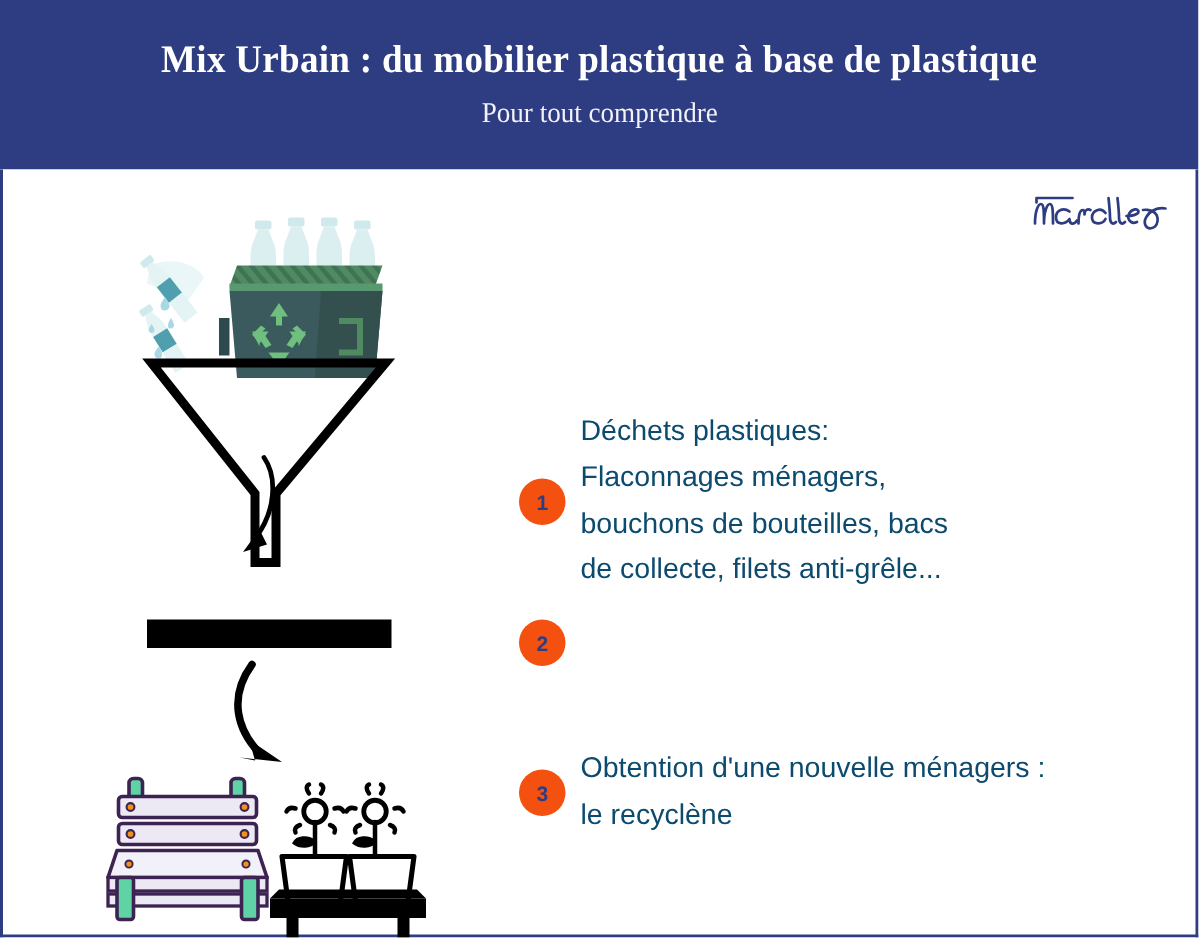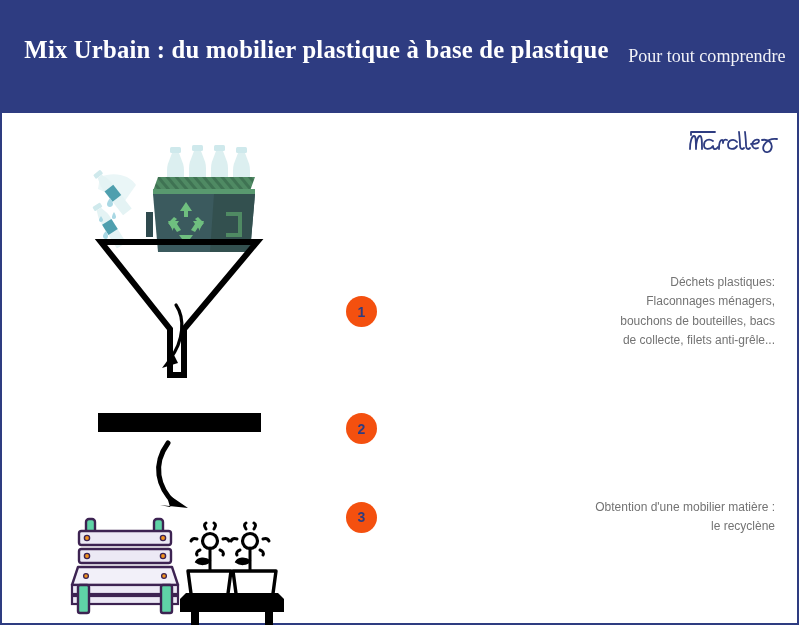--- a/index.html
+++ b/index.html
@@ -24,20 +24,21 @@
   
   .header {
     position: absolute;
     left: 0;
     top: 0;
     width: 799px;
     height: 113px;
     background: #2e3c81;
     box-sizing: border-box;
     display: flex;
+    flex-direction: column;
     align-items: center;
     justify-content: center;
   }
   .header-title {
     font-family: "Liberation Serif", "DejaVu Serif", serif;
     font-weight: bold;
     font-size: 26px;
     color: #ffffff;
     letter-spacing: 0.2px;
     text-align: center;
@@ -113,25 +114,25 @@
     font-family: "Liberation Sans", sans-serif;
     font-weight: bold;
     font-size: 14px;
     display: flex;
     align-items: center;
     justify-content: center;
     margin-left: 14px;
   }
   .step-text {
     flex: 1 1 auto;
-    text-align: right;
+    text-align: left;
     font-family: "Liberation Sans", sans-serif;
-    font-size: 12px;
+    font-size: 19px;
     line-height: 1.62;
-    color: #737373;
+    color: #0c4a6e;
     padding: 0 22px 0 10px;
     white-space: pre-line;
   }
 
   .step-1 { top: 160px; }
   .step-2 { top: 300px; }
   .step-3 { top: 385px; }
 </style>
 </head>
 <body>
@@ -321,19 +322,19 @@
 bouchons de bouteilles, bacs
 de collecte, filets anti-grêle...</div>
       </div>
 
       <div class="step step-2">
         <div class="step-badge">2</div>
       </div>
 
       <div class="step step-3">
         <div class="step-badge">3</div>
-        <div class="step-text">Obtention d'une mobilier matière :
+        <div class="step-text">Obtention d'une nouvelle ménagers :
 le recyclène</div>
       </div>
 
     </div>
   </div>
 </div>
 
 </body></html>

